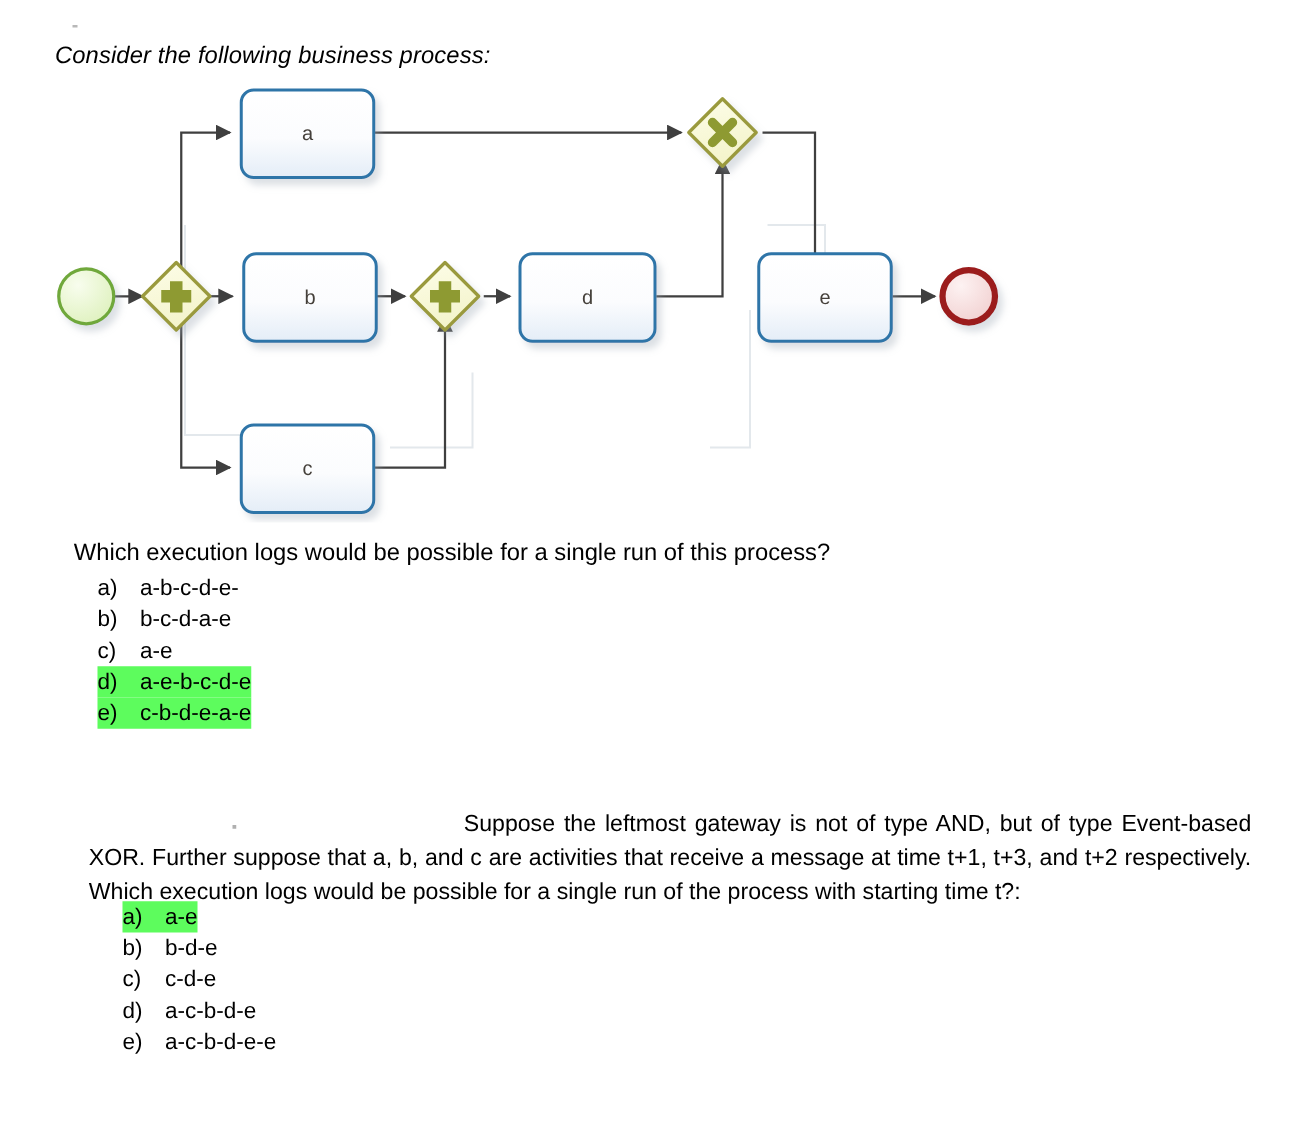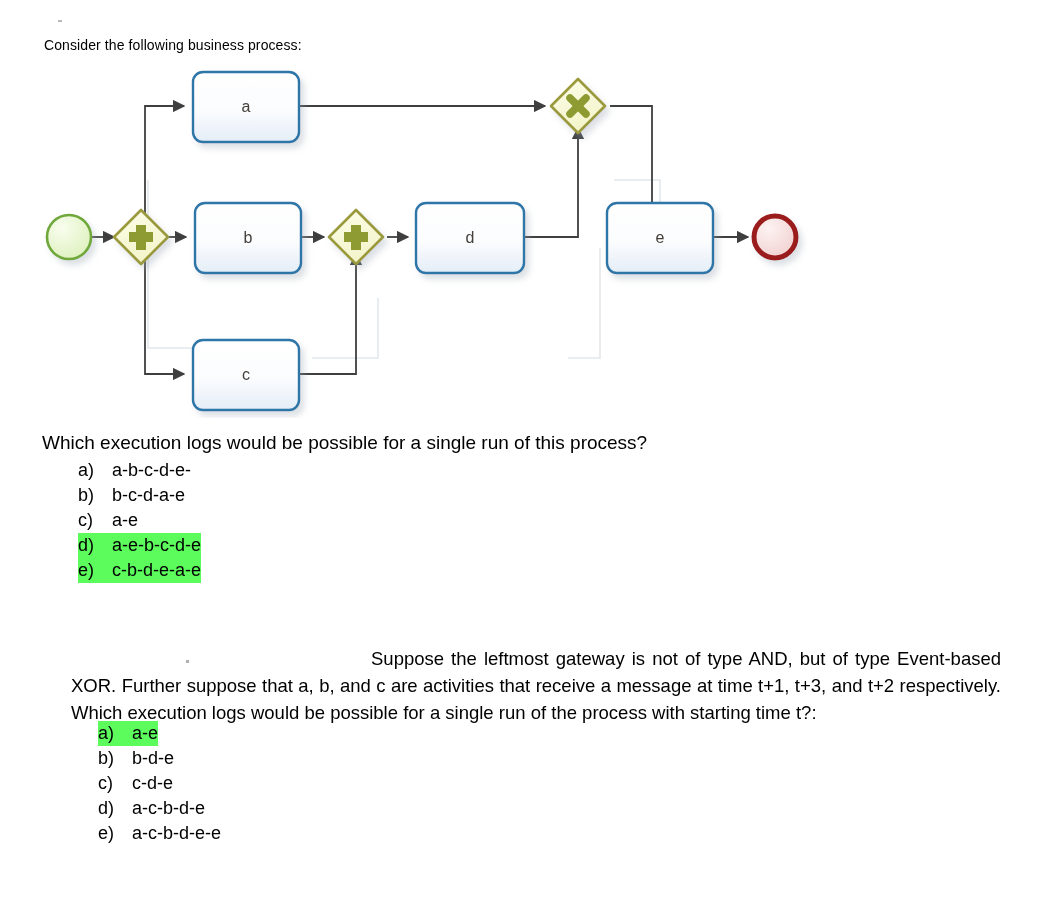--- a/index.html
+++ b/index.html
@@ -14,45 +14,46 @@
     font-family: "Liberation Sans", sans-serif;
     color: #000000;
     overflow: hidden;
   }
 
   
   .intro-line {
     position: absolute;
     left: 44px;
     top: 32px;
-    font-size: 14px;
+    font-size: 19px;
     line-height: 26px;
     letter-spacing: 0.1px;
     white-space: nowrap;
+    font-style: italic;
   }
   .speck {
     position: absolute;
     left: 58px;
     top: 20px;
     width: 4px;
     height: 2px;
     background: #b8b8b8;
   }
   .speck2 {
     position: absolute;
     left: 186px;
     top: 660px;
     width: 3px;
     height: 3px;
     background: #b0b0b0;
   }
 
   .q1-line {
     position: absolute;
-    left: 42px;
+    left: 59px;
     top: 430px;
     font-size: 19px;
     line-height: 26px;
     white-space: nowrap;
   }
 
   .opt-list {
     position: absolute;
     font-size: 18px;
     line-height: 25px;

